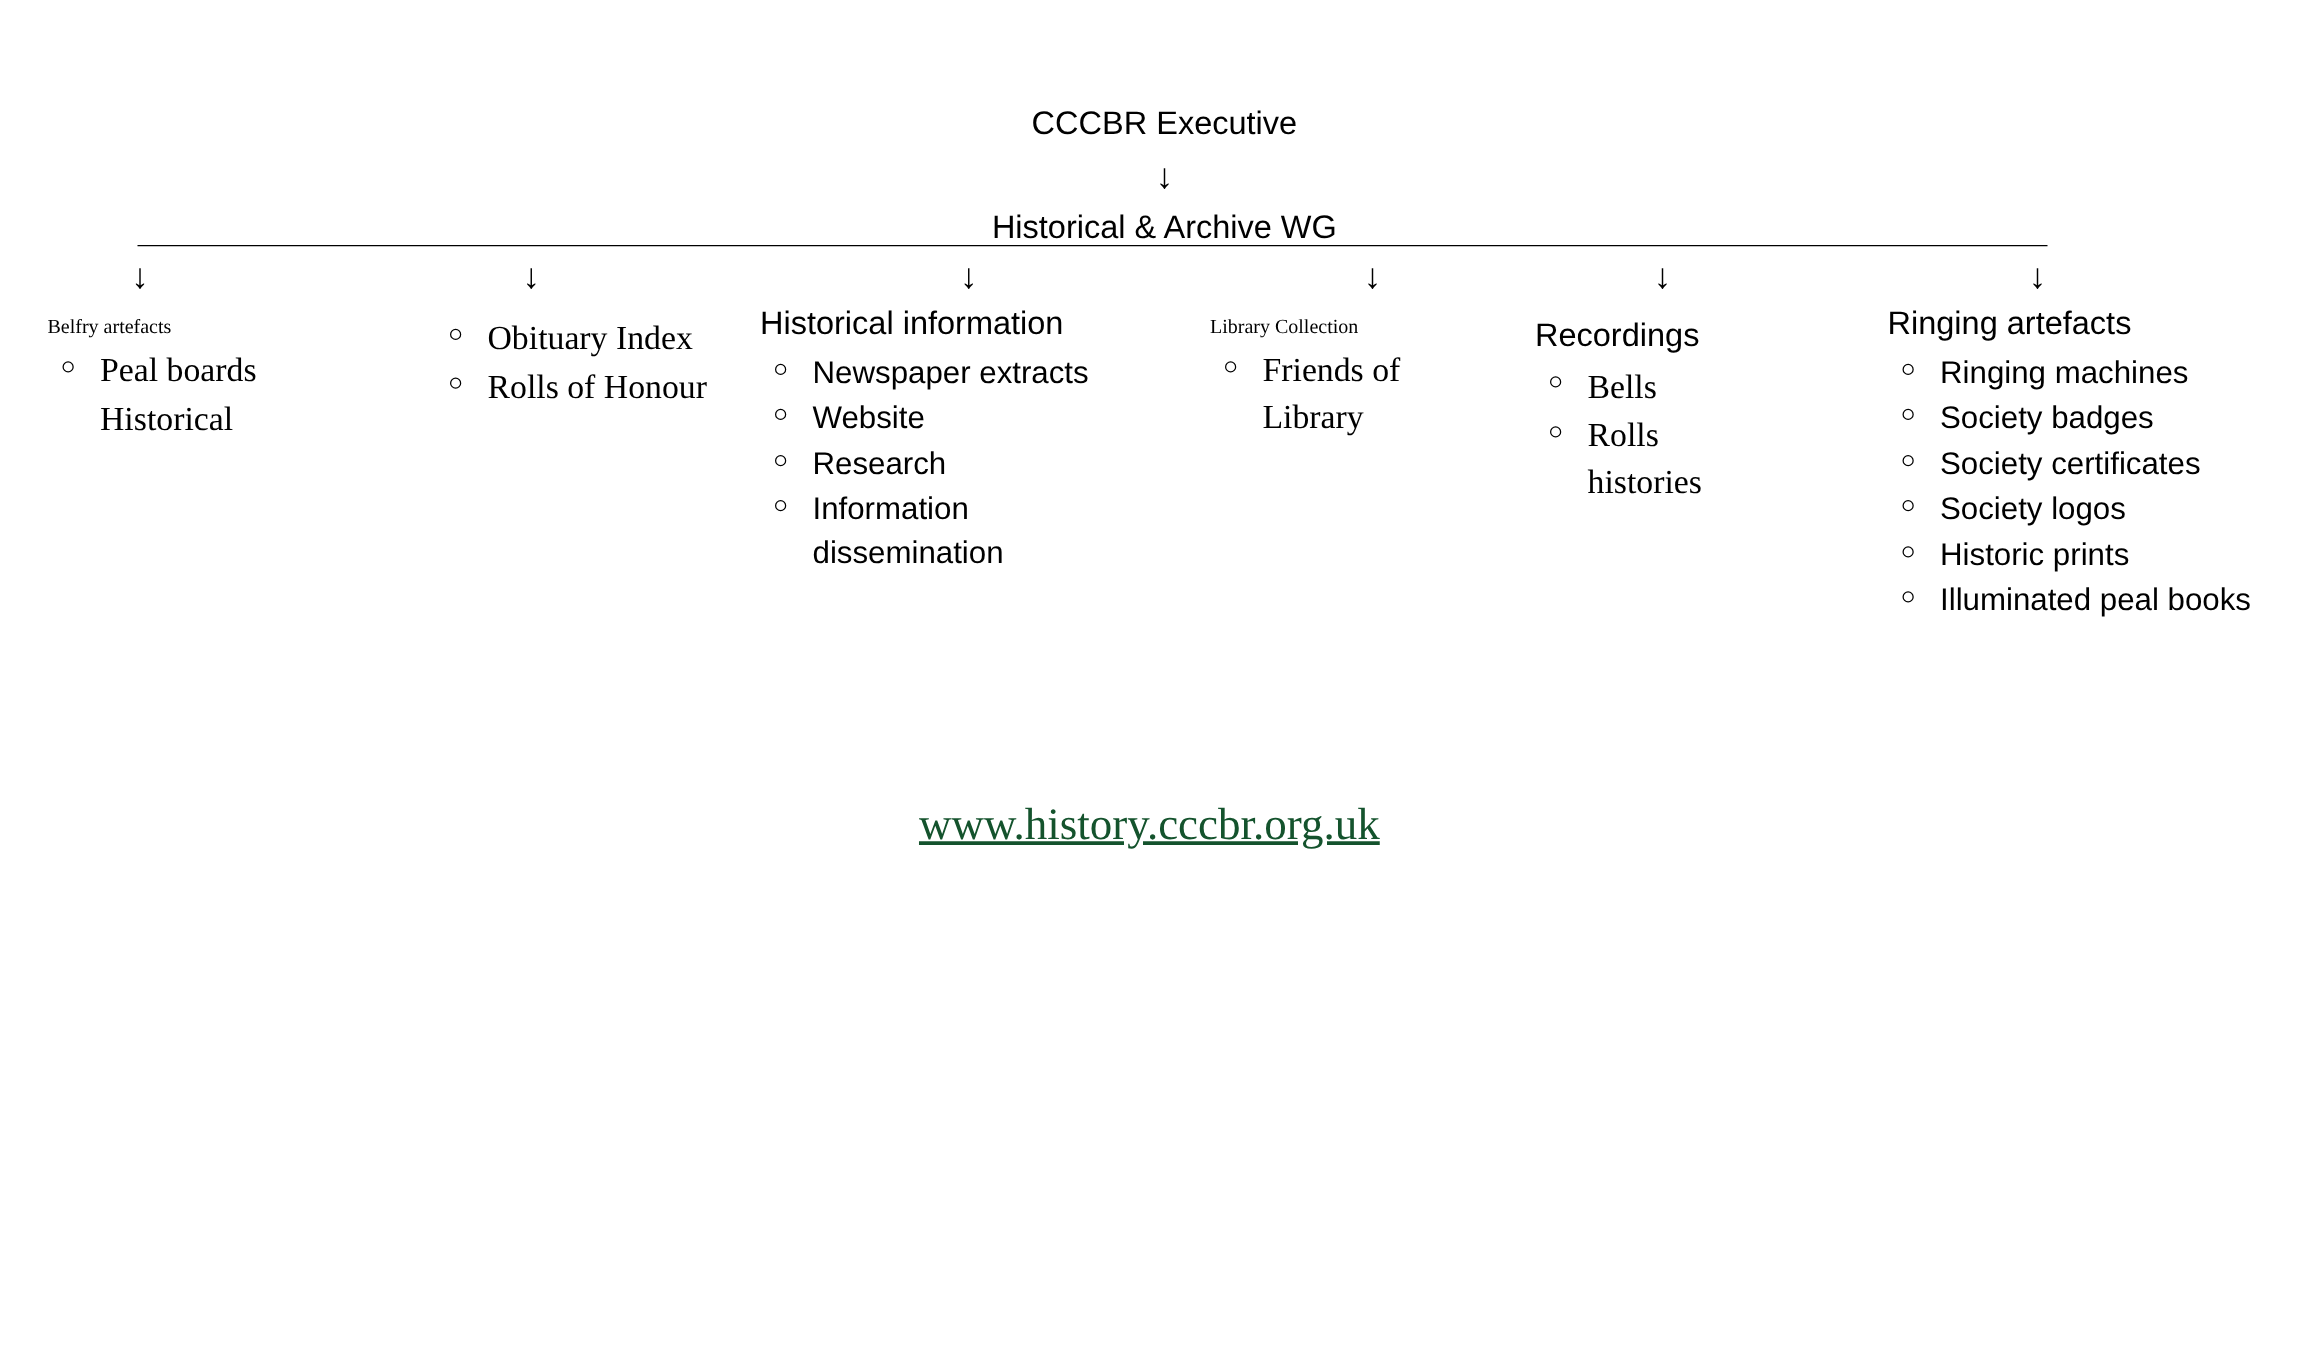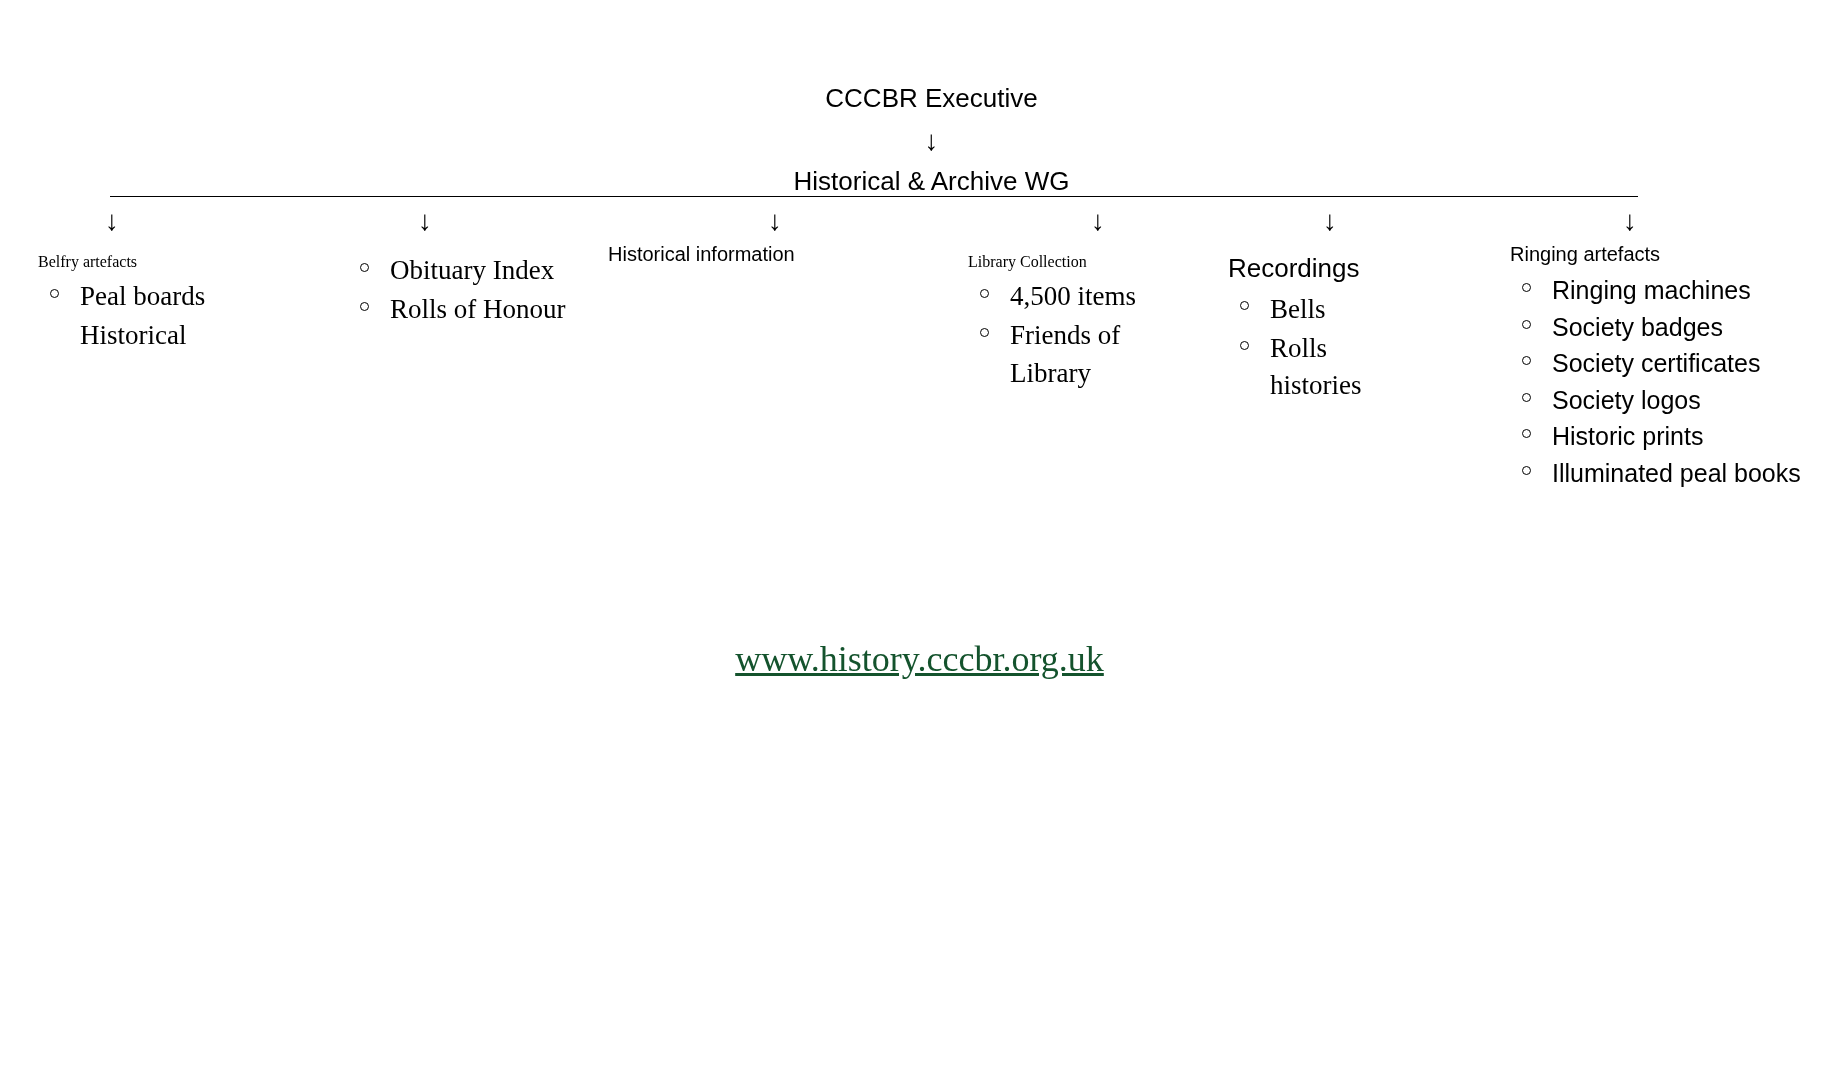--- a/index.html
+++ b/index.html
@@ -115,21 +115,21 @@
   #col-5 { left: 1510px; width: 330px; }
 
   #col-0 .col-title, #col-1 .col-title,
   #col-3 .col-title { font-family: "Liberation Serif", serif; font-size: 16px; }
   #col-0 ul.items li, #col-1 ul.items li,
   #col-3 ul.items li, #col-4 ul.items li {
     font-family: "Liberation Serif", serif;
     font-size: 27px;
   }
   #col-4 .col-title { font-family: "Liberation Sans", sans-serif; font-size: 26px; }
-  #col-2 .col-title, #col-5 .col-title { font-family: "Liberation Sans", sans-serif; font-size: 20px; }
+  #col-2 .col-title, #col-5 .col-title { font-family: "Liberation Sans", sans-serif; font-size: 26px; }
   #col-2 ul.items li, #col-5 ul.items li { font-family: "Liberation Sans", sans-serif; font-size: 25px; }
 
   #col-2, #col-5 { top: 242px; }
 
   
   #arrow-0 { left: 92px; }
   #arrow-1 { left: 405px; }
   #arrow-2 { left: 755px; }
   #arrow-3 { left: 1078px; }
   #arrow-4 { left: 1310px; }
@@ -178,26 +178,31 @@
 
   <div class="col" id="col-1">
     <ul class="items">
       <li><span class="bullet"></span><span>Obituary Index</span></li>
       <li><span class="bullet"></span><span>Rolls of Honour</span></li>
     </ul>
   </div>
 
   <div class="col" id="col-2">
     <div class="col-title">Historical information</div>
+    <ul class="items">
+      <li><span class="bullet"></span><span>Newspaper extracts</span></li>
+      <li><span class="bullet"></span><span>Website</span></li>
+      <li><span class="bullet"></span><span>Research</span></li>
+      <li><span class="bullet"></span><span>Information dissemination</span></li>
+    </ul>
   </div>
 
   <div class="col" id="col-3">
     <div class="col-title">Library Collection</div>
     <ul class="items">
-      <li><span class="bullet"></span><span>4,500 items</span></li>
       <li><span class="bullet"></span><span>Friends of Library</span></li>
     </ul>
   </div>
 
   <div class="col" id="col-4">
     <div class="col-title">Recordings</div>
     <ul class="items">
       <li><span class="bullet"></span><span>Bells</span></li>
       <li><span class="bullet"></span><span>Rolls histories</span></li>
     </ul>

